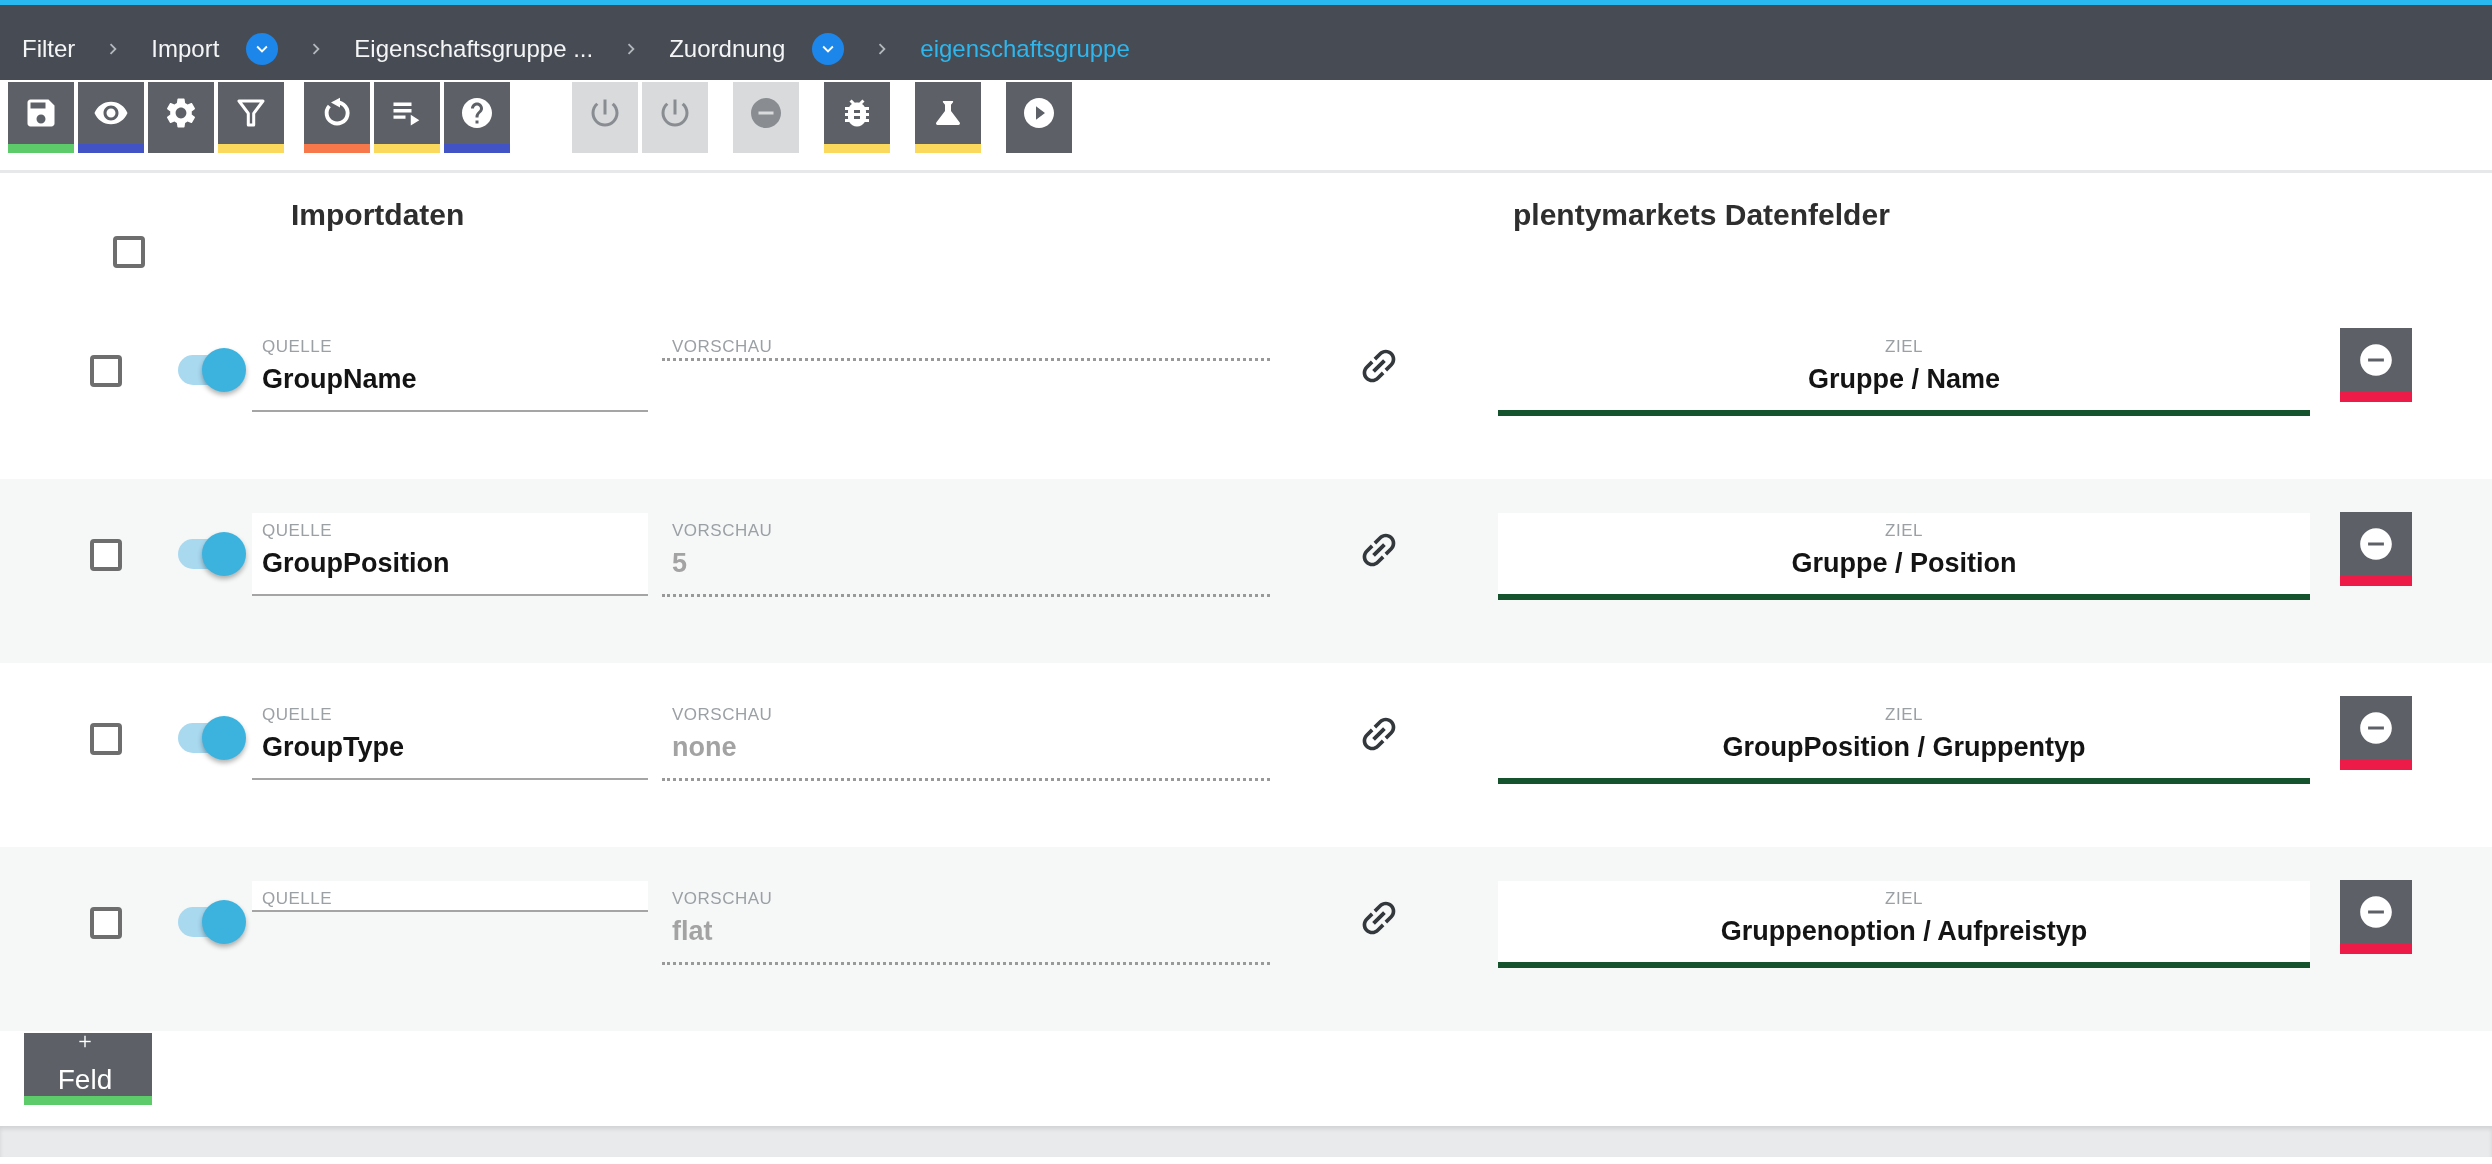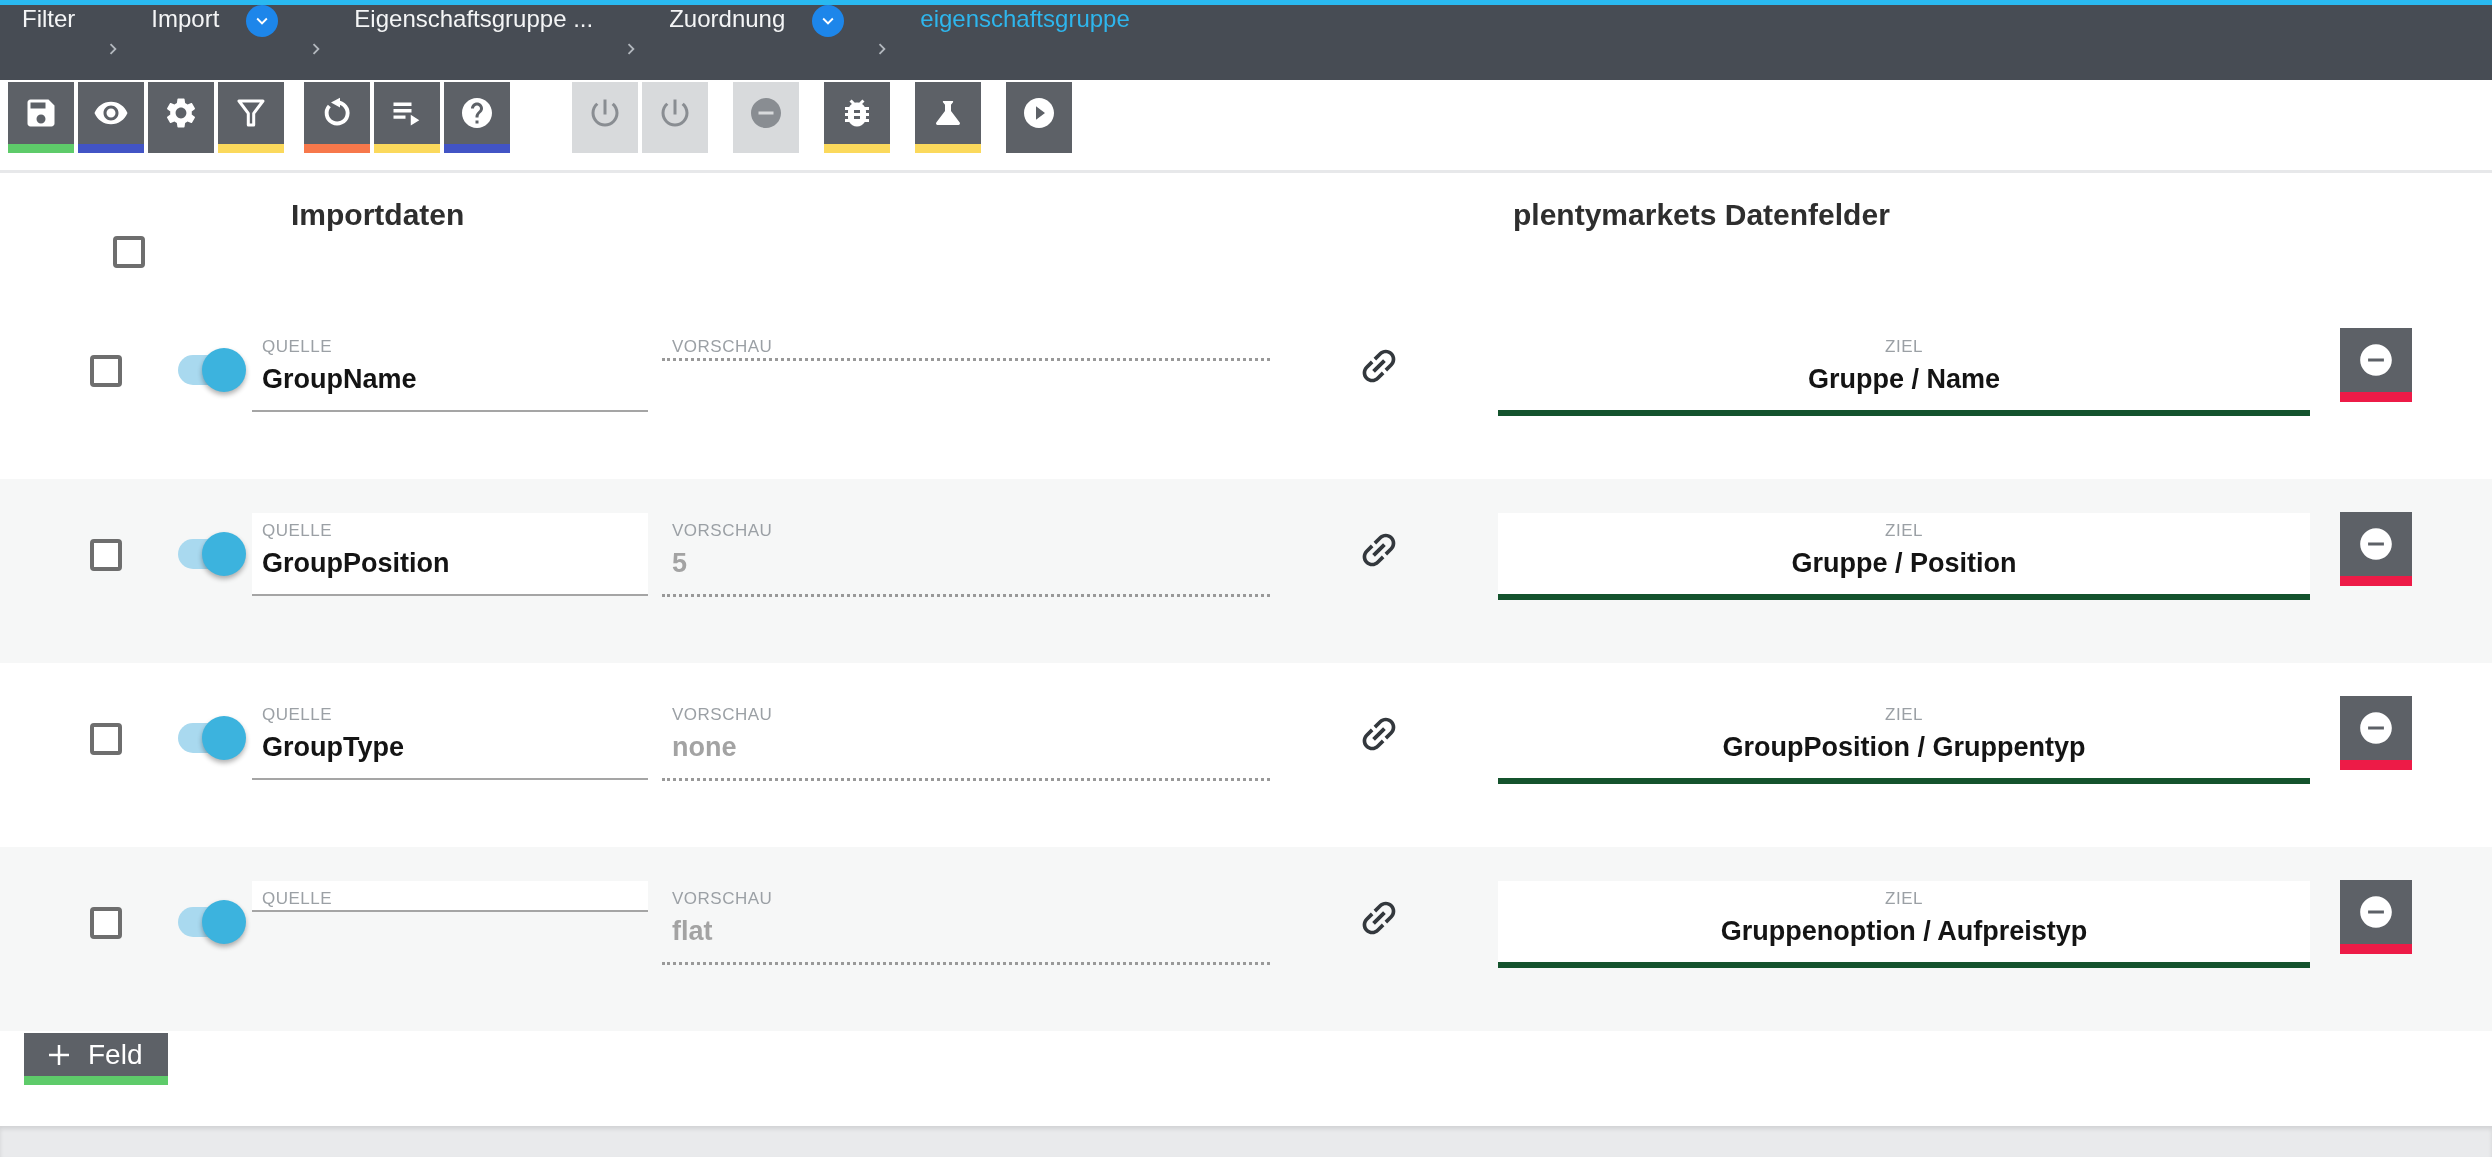--- a/index.html
+++ b/index.html
@@ -3,21 +3,21 @@
 <meta charset="utf-8">
 <style>
   * { margin:0; padding:0; box-sizing:border-box; }
   html,body { width:2492px; height:1164px; background:#fff; overflow:hidden;
               font-family:"Liberation Sans", sans-serif; }
   .stage { position:relative; width:2492px; height:1164px; }
 
   
   .bc-bar { position:absolute; top:0; left:0; right:0; height:93px;
             background:#474c54; border-top:5px solid #29b9f0;
-            display:flex; padding-left:22px; }
+            display:flex; align-items:center; padding-left:22px; }
   .bc-item { color:#f4f5f6; font-size:24px; margin-right:27px; cursor:pointer; white-space:nowrap; }
   .bc-item.active { color:#2eb6ed; }
   .bc-sep { margin-right:27px; display:flex; align-items:center; }
   .bc-sep svg { fill:#b3b8be; }
   .bc-drop { width:32px; height:32px; border-radius:50%; background:#1d86ea;
              display:flex; align-items:center; justify-content:center; margin-right:27px; cursor:pointer; }
   .bc-drop svg { fill:#fff; }
 
   
   .toolbar { position:absolute; top:80px; left:0; right:0; height:93px;
@@ -71,23 +71,23 @@
   .link-ic { position:absolute; left:1356px; top:48px; width:46px; height:46px;
              transform:rotate(-45deg); }
   .link-ic svg { fill:#33383d; width:46px; height:46px; }
 
   .remove-btn { position:absolute; left:2340px; top:33px; width:72px; height:74px;
                 background:#5d6167; border:none; border-bottom:10px solid #ed1b47;
                 display:flex; align-items:center; justify-content:center; cursor:pointer; }
   .remove-btn svg { fill:#fff; width:38px; height:38px; }
 
   
-  .add-field { margin:2px 0 0 24px; height:52px; min-width:128px; padding:0 26px 0 20px;
+  .add-field { margin:2px 0 0 24px; height:72px; min-width:128px; padding:0 26px 0 20px;
                background:#5d6167; border:none; border-bottom:9px solid #5ecb6a;
-               display:inline-flex; align-items:center; gap:14px; cursor:pointer; }
+               display:inline-flex; align-items:center; gap:14px; cursor:pointer;flex-direction:column; }
   .add-field svg { fill:#fff; width:30px; height:30px; }
   .add-field span { color:#fff; font-size:28px; }
 
   
   .footer { position:absolute; left:0; right:0; bottom:7px; height:31px;
             background:#e9eaec; box-shadow:inset 0 3px 4px rgba(0,0,0,.10); }
 </style>
 </head>
 <body>
 

